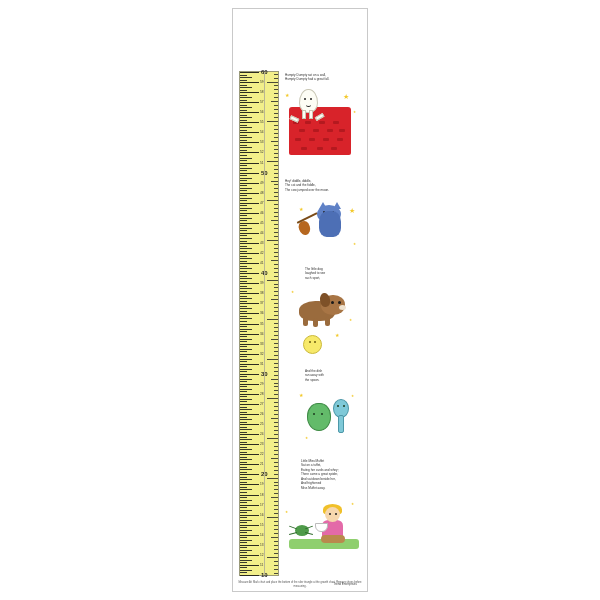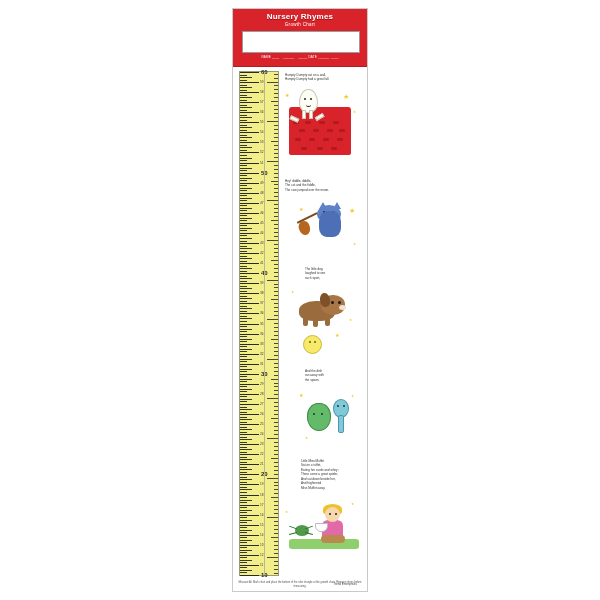--- a/index.html
+++ b/index.html
@@ -185,28 +185,20 @@
     font-size:3px;color:#444;text-align:right;line-height:1.2;
   }
 </style>
 </head>
 <body>
 
 <div class="stage">
 
   <div class="poster">
 
-    <div class="header">
-      <div class="header-title">Nursery Rhymes</div>
-      <div class="header-sub">Growth Chart</div>
-      <div class="name-box">
-        <span></span>
-      </div>
-      <div class="name-label">NAME ___________________  DATE ___________</div>
-    </div>
 
     <div class="ruler-head">
       <span>INCHES</span>
       <span>CM</span>
     </div>
 
     <div class="ruler">
       <div class="ticks" id="tick-layer">
           <div class="tick t-l" style="top: 0px;"></div>
           <div class="big-num" style="top: 0px;">60</div>

